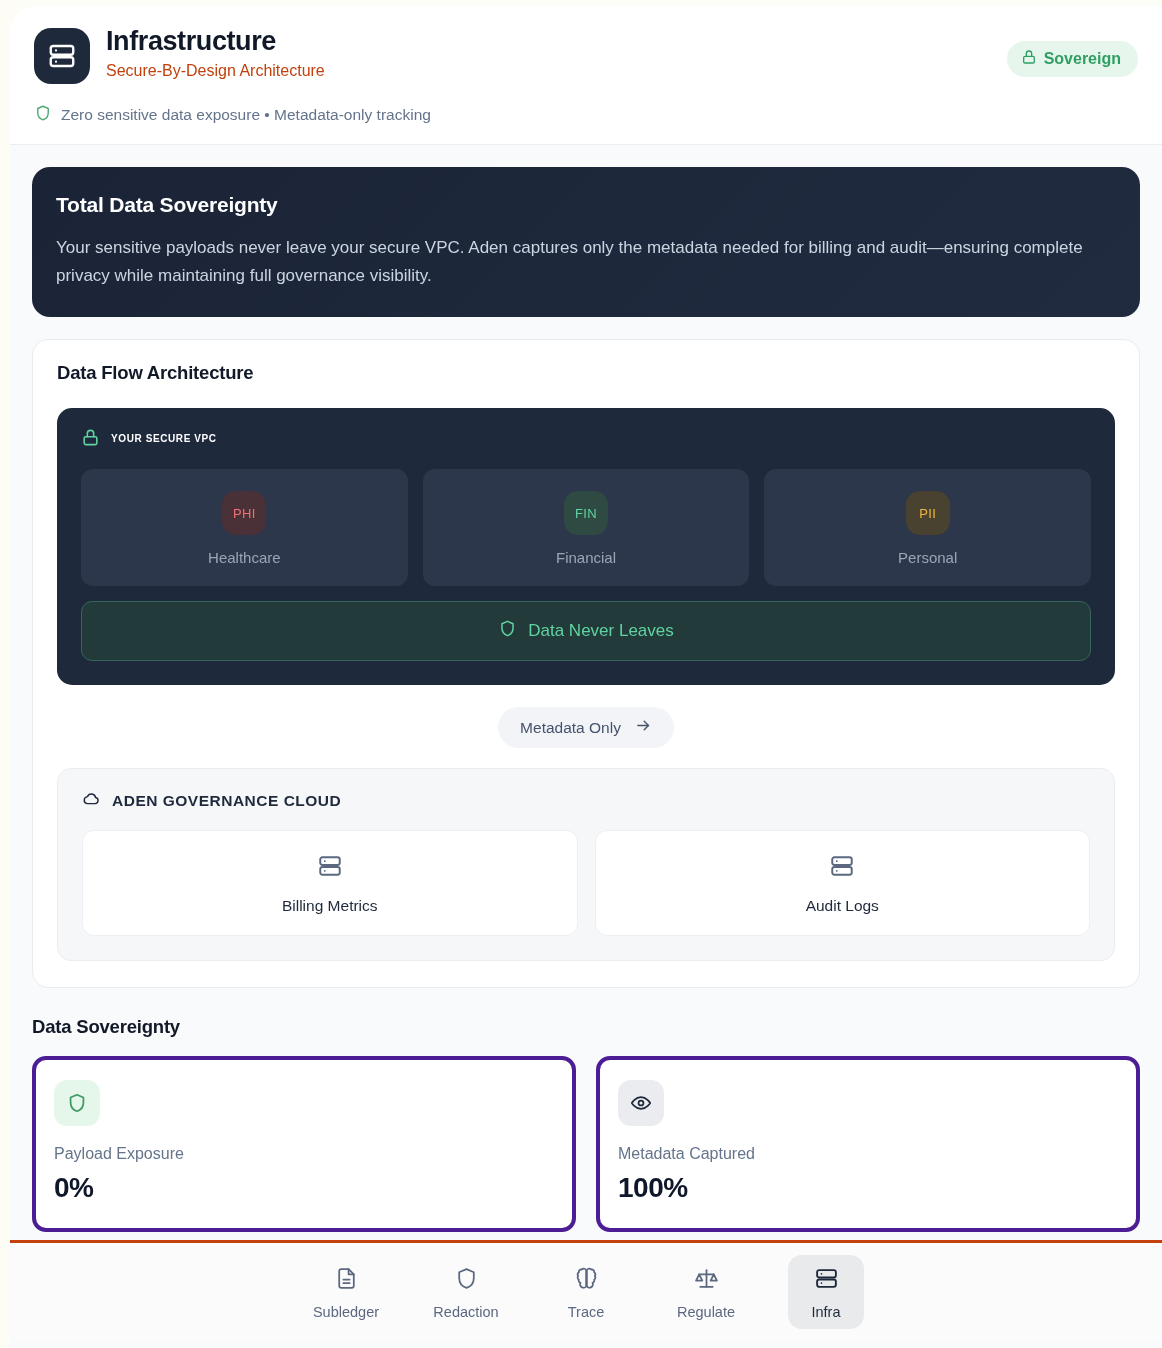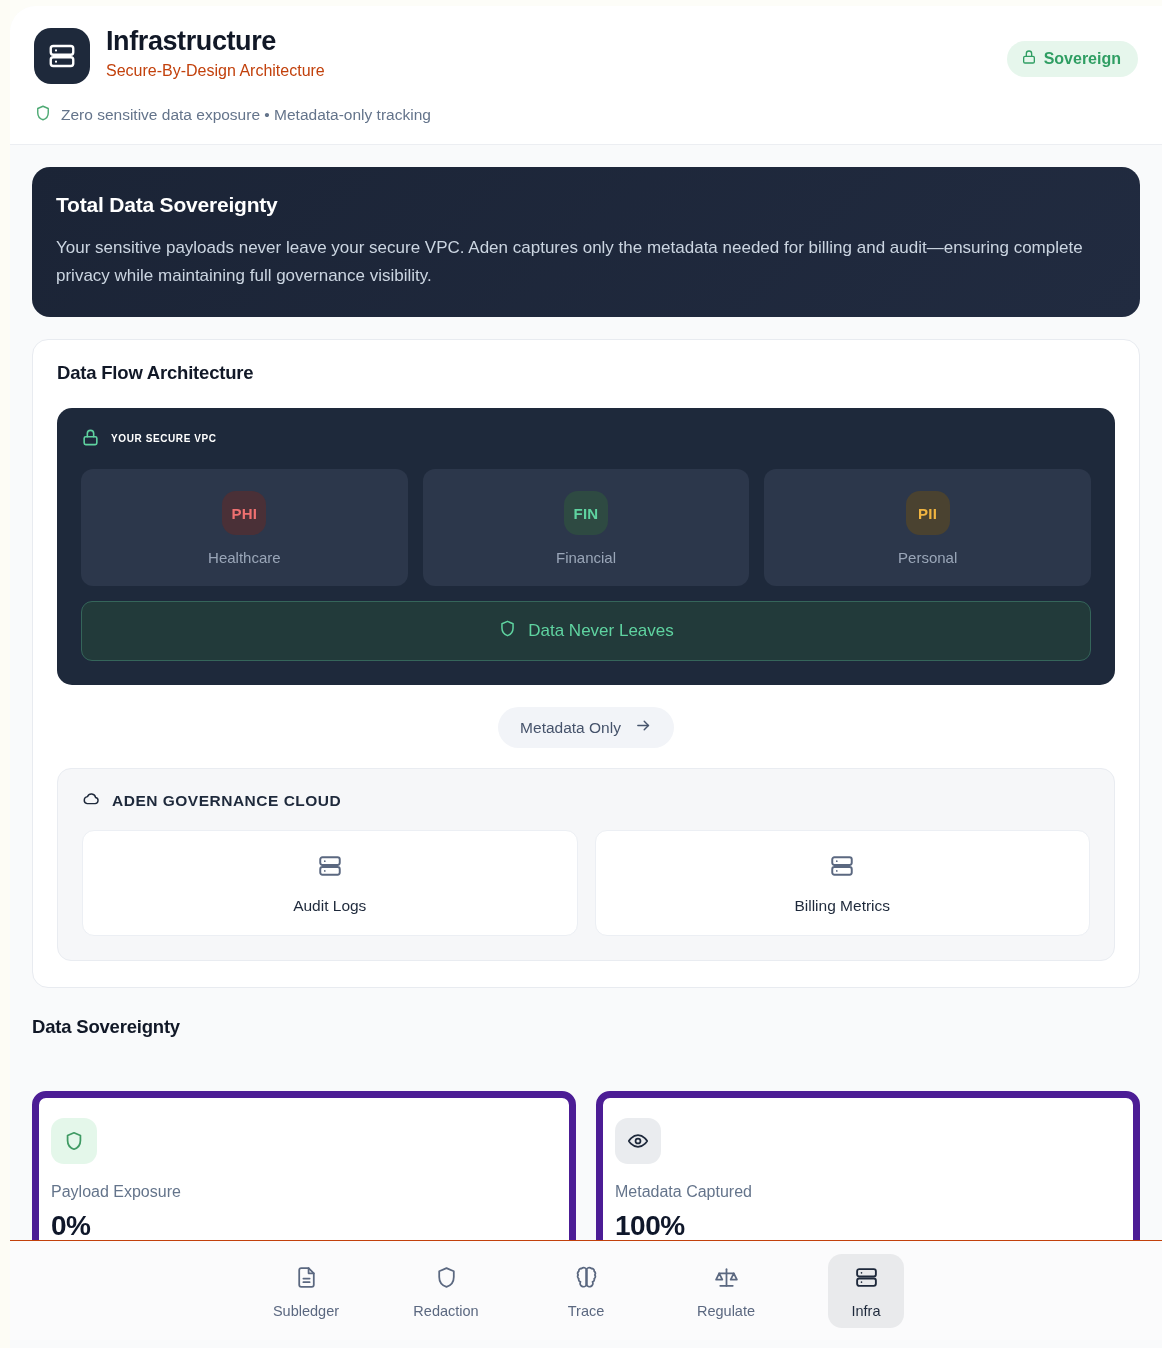--- a/index.html
+++ b/index.html
@@ -146,22 +146,22 @@
     border-radius: 12px;
     padding: 22px 10px 20px 10px;
     text-align: center;
   }
   .dtype-badge {
     width: 44px; height: 44px;
     border-radius: 14px;
     display: inline-flex;
     align-items: center;
     justify-content: center;
-    font-size: 15px;
-    font-weight: bold;
+    font-size: 13px;
+    font-weight: normal;
     letter-spacing: 0.3px;
     text-align: center;
   }
   .dtype-label {
     margin-top: 14px;
     font-size: 15px;
     color: #9aa6b8;
   }
   .never-leaves {
     margin-top: 15px;
@@ -238,24 +238,23 @@
     letter-spacing: -0.2px;
   }
   .stats {
     display: grid;
     grid-template-columns: repeat(2, 1fr);
     gap: 20px;
     margin: 18px 22px 0 22px;
   }
   .stat-card {
     background: #ffffff;
-    border: 7px solid #4c1d95;
+    border: 4px solid #4c1d95;
     border-radius: 14px;
-    padding: 20px 22px 24px 12px;
-    margin-top: 35px;
+    padding: 20px 22px 24px 18px;
   }
   .stat-icon {
     width: 46px; height: 46px;
     border-radius: 13px;
     display: flex;
     align-items: center;
     justify-content: center;
   }
   .stat-icon.green { background: #e4f7ea; }
   .stat-icon.grey  { background: #eaecef; }
@@ -273,25 +272,25 @@
   }
 
   
   .bottom-nav {
     position: absolute;
     left: 10px;
     bottom: 8px;
     width: 1152px;
     height: 100px;
     background: #fbfbfc;
-    border-top: 1px solid #c2410c;
+    border-top: 3px solid #c2410c;
     display: flex;
     align-items: center;
     justify-content: center;
-    gap: 64px;
+    gap: 44px;
   }
   .nav-item {
     width: 76px;
     padding: 11px 0 9px 0;
     border-radius: 14px;
     display: flex;
     flex-direction: column;
     align-items: center;
     gap: 9px;
     color: #5b6880;
@@ -419,32 +418,32 @@
         <div class="cloud-tiles">
           <div class="cloud-tile">
             <span>
               <svg width="26" height="26" viewBox="0 0 24 24" fill="none" stroke="#5b6880" stroke-width="1.8" stroke-linecap="round" stroke-linejoin="round">
                 <rect x="3" y="4" width="18" height="7" rx="2"></rect>
                 <rect x="3" y="13" width="18" height="7" rx="2"></rect>
                 <circle cx="7.2" cy="7.5" r="0.8" fill="#5b6880" stroke="none"></circle>
                 <circle cx="7.2" cy="16.5" r="0.8" fill="#5b6880" stroke="none"></circle>
               </svg>
             </span>
-            <div class="cloud-tile-label">Audit Logs</div>
+            <div class="cloud-tile-label">Billing Metrics</div>
           </div>
           <div class="cloud-tile">
             <span>
               <svg width="26" height="26" viewBox="0 0 24 24" fill="none" stroke="#5b6880" stroke-width="1.8" stroke-linecap="round" stroke-linejoin="round">
                 <rect x="3" y="4" width="18" height="7" rx="2"></rect>
                 <rect x="3" y="13" width="18" height="7" rx="2"></rect>
                 <circle cx="7.2" cy="7.5" r="0.8" fill="#5b6880" stroke="none"></circle>
                 <circle cx="7.2" cy="16.5" r="0.8" fill="#5b6880" stroke="none"></circle>
               </svg>
             </span>
-            <div class="cloud-tile-label">Billing Metrics</div>
+            <div class="cloud-tile-label">Audit Logs</div>
           </div>
         </div>
       </div>
     </div>
 
     <div class="stats-title">Data Sovereignty</div>
     <div class="stats">
       <div class="stat-card">
         <div class="stat-icon green">
           <svg width="22" height="22" viewBox="0 0 24 24" fill="none" stroke="#3f9a63" stroke-width="1.9" stroke-linecap="round" stroke-linejoin="round">

